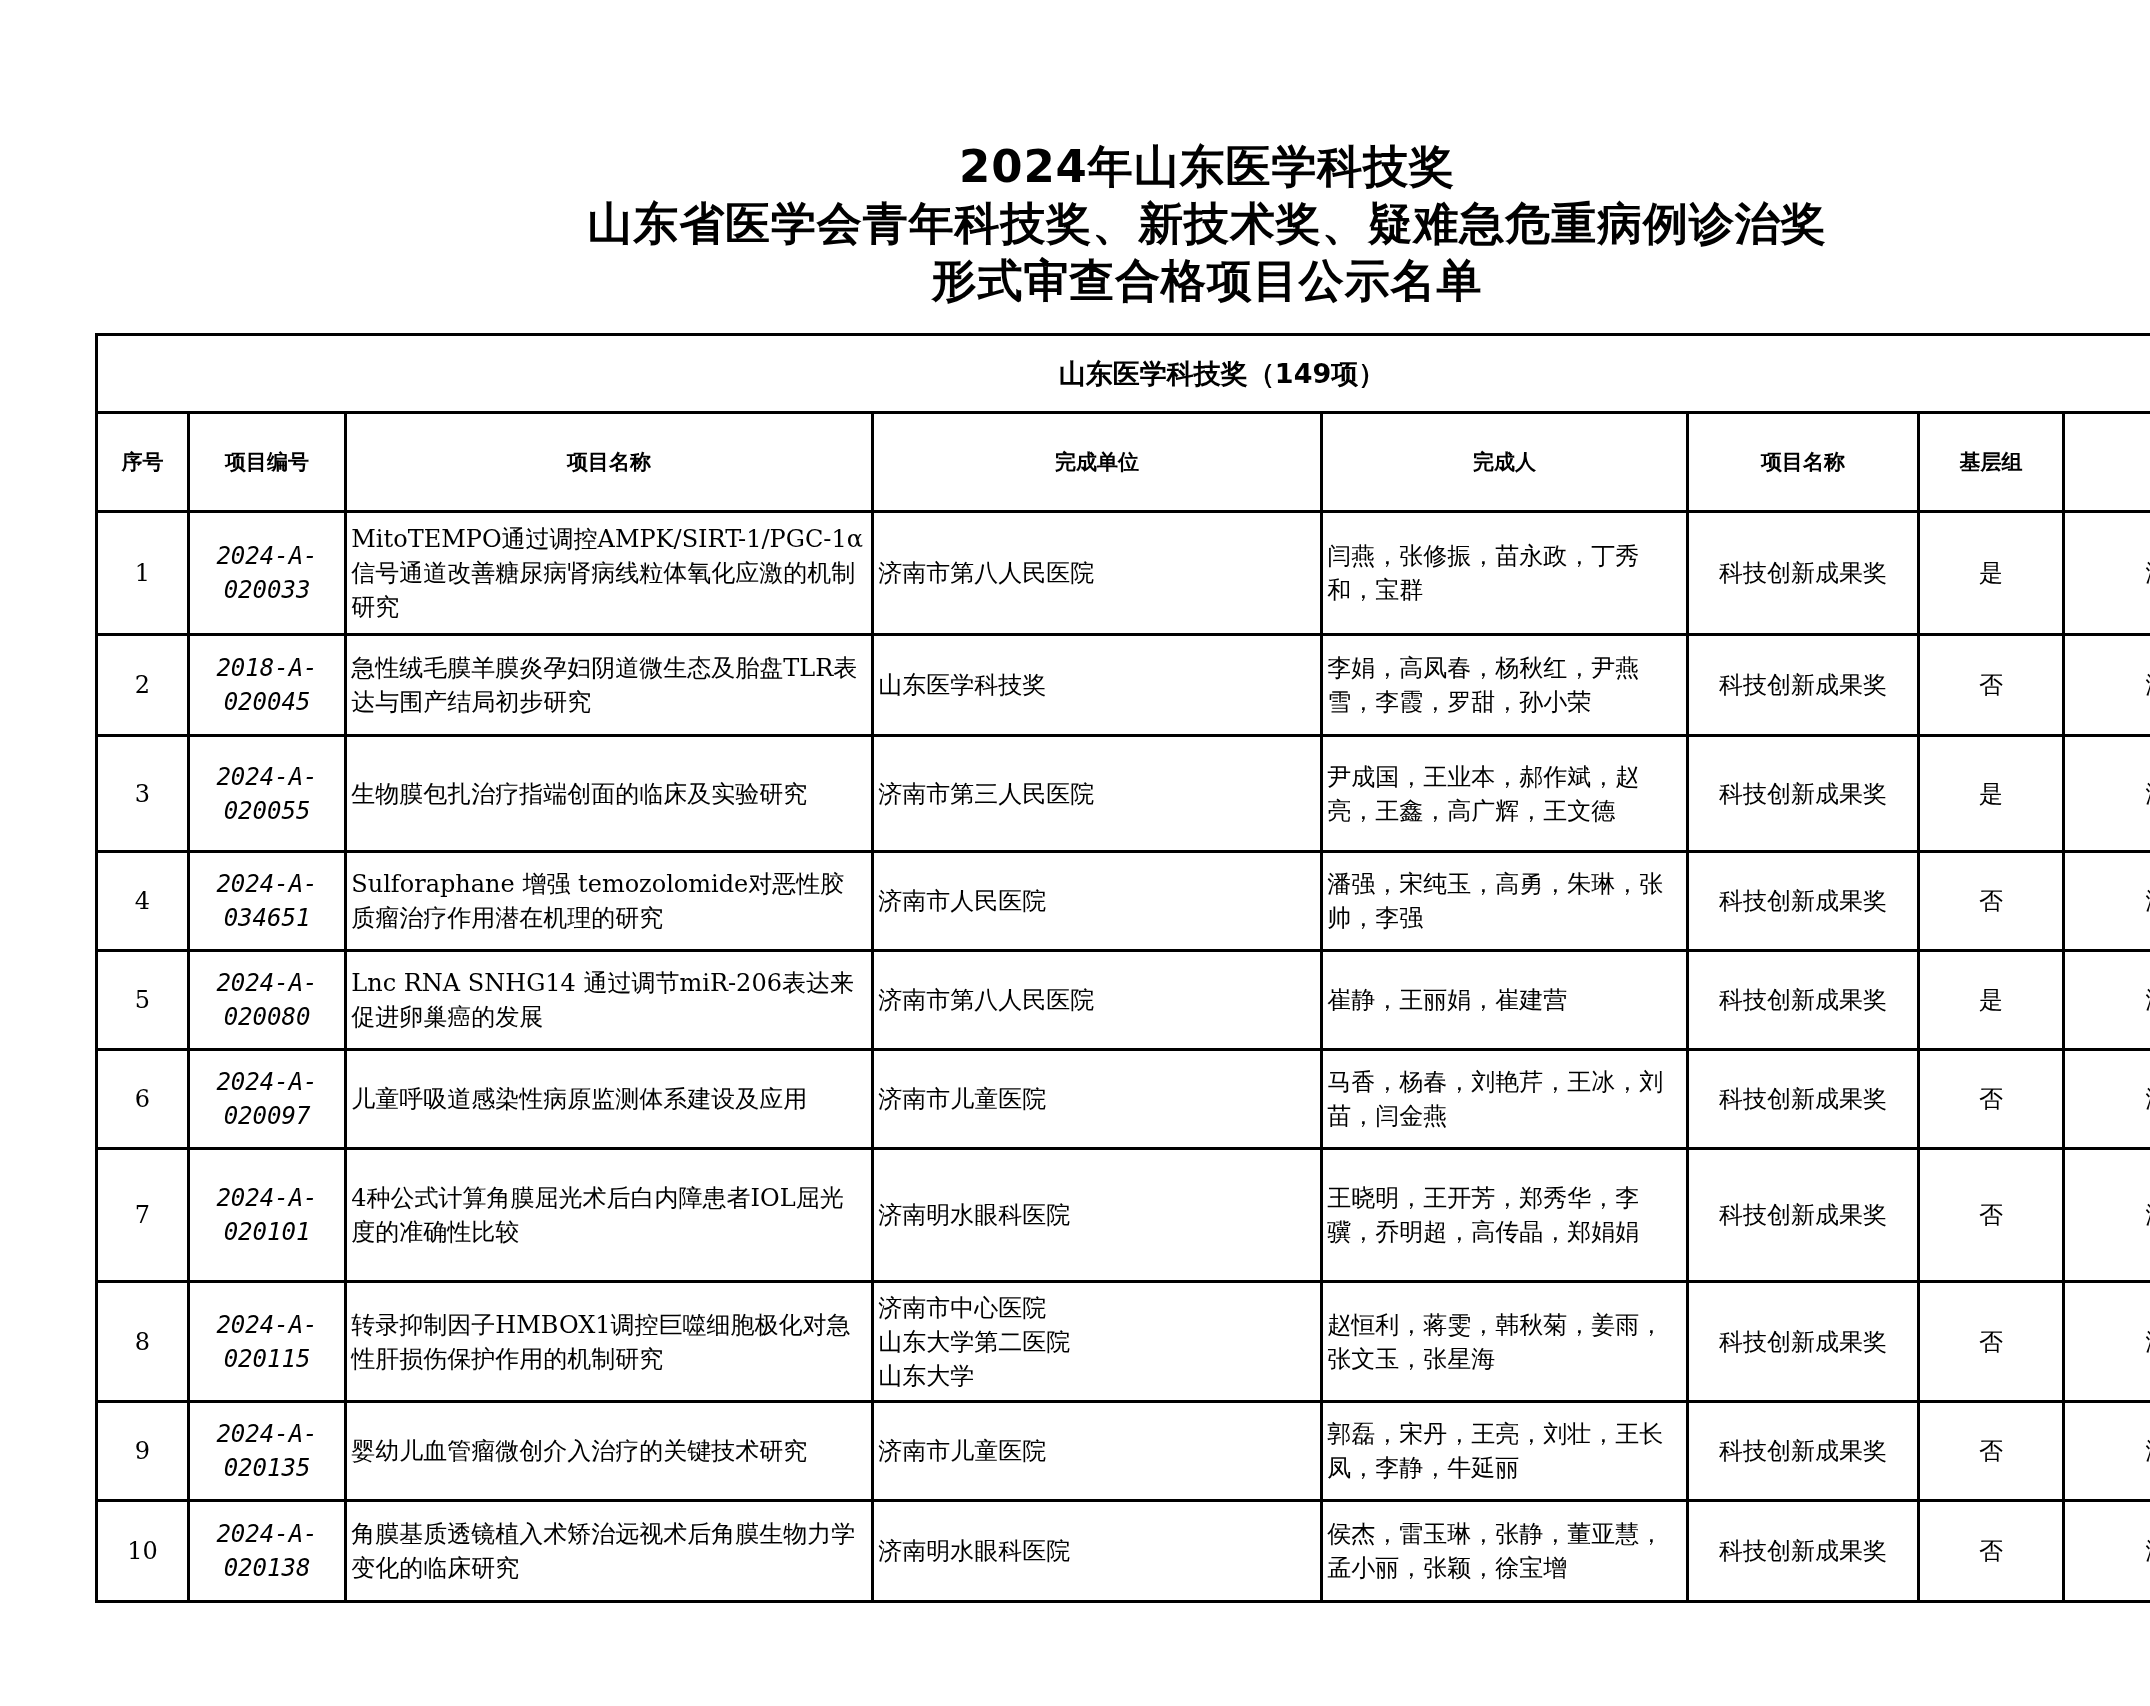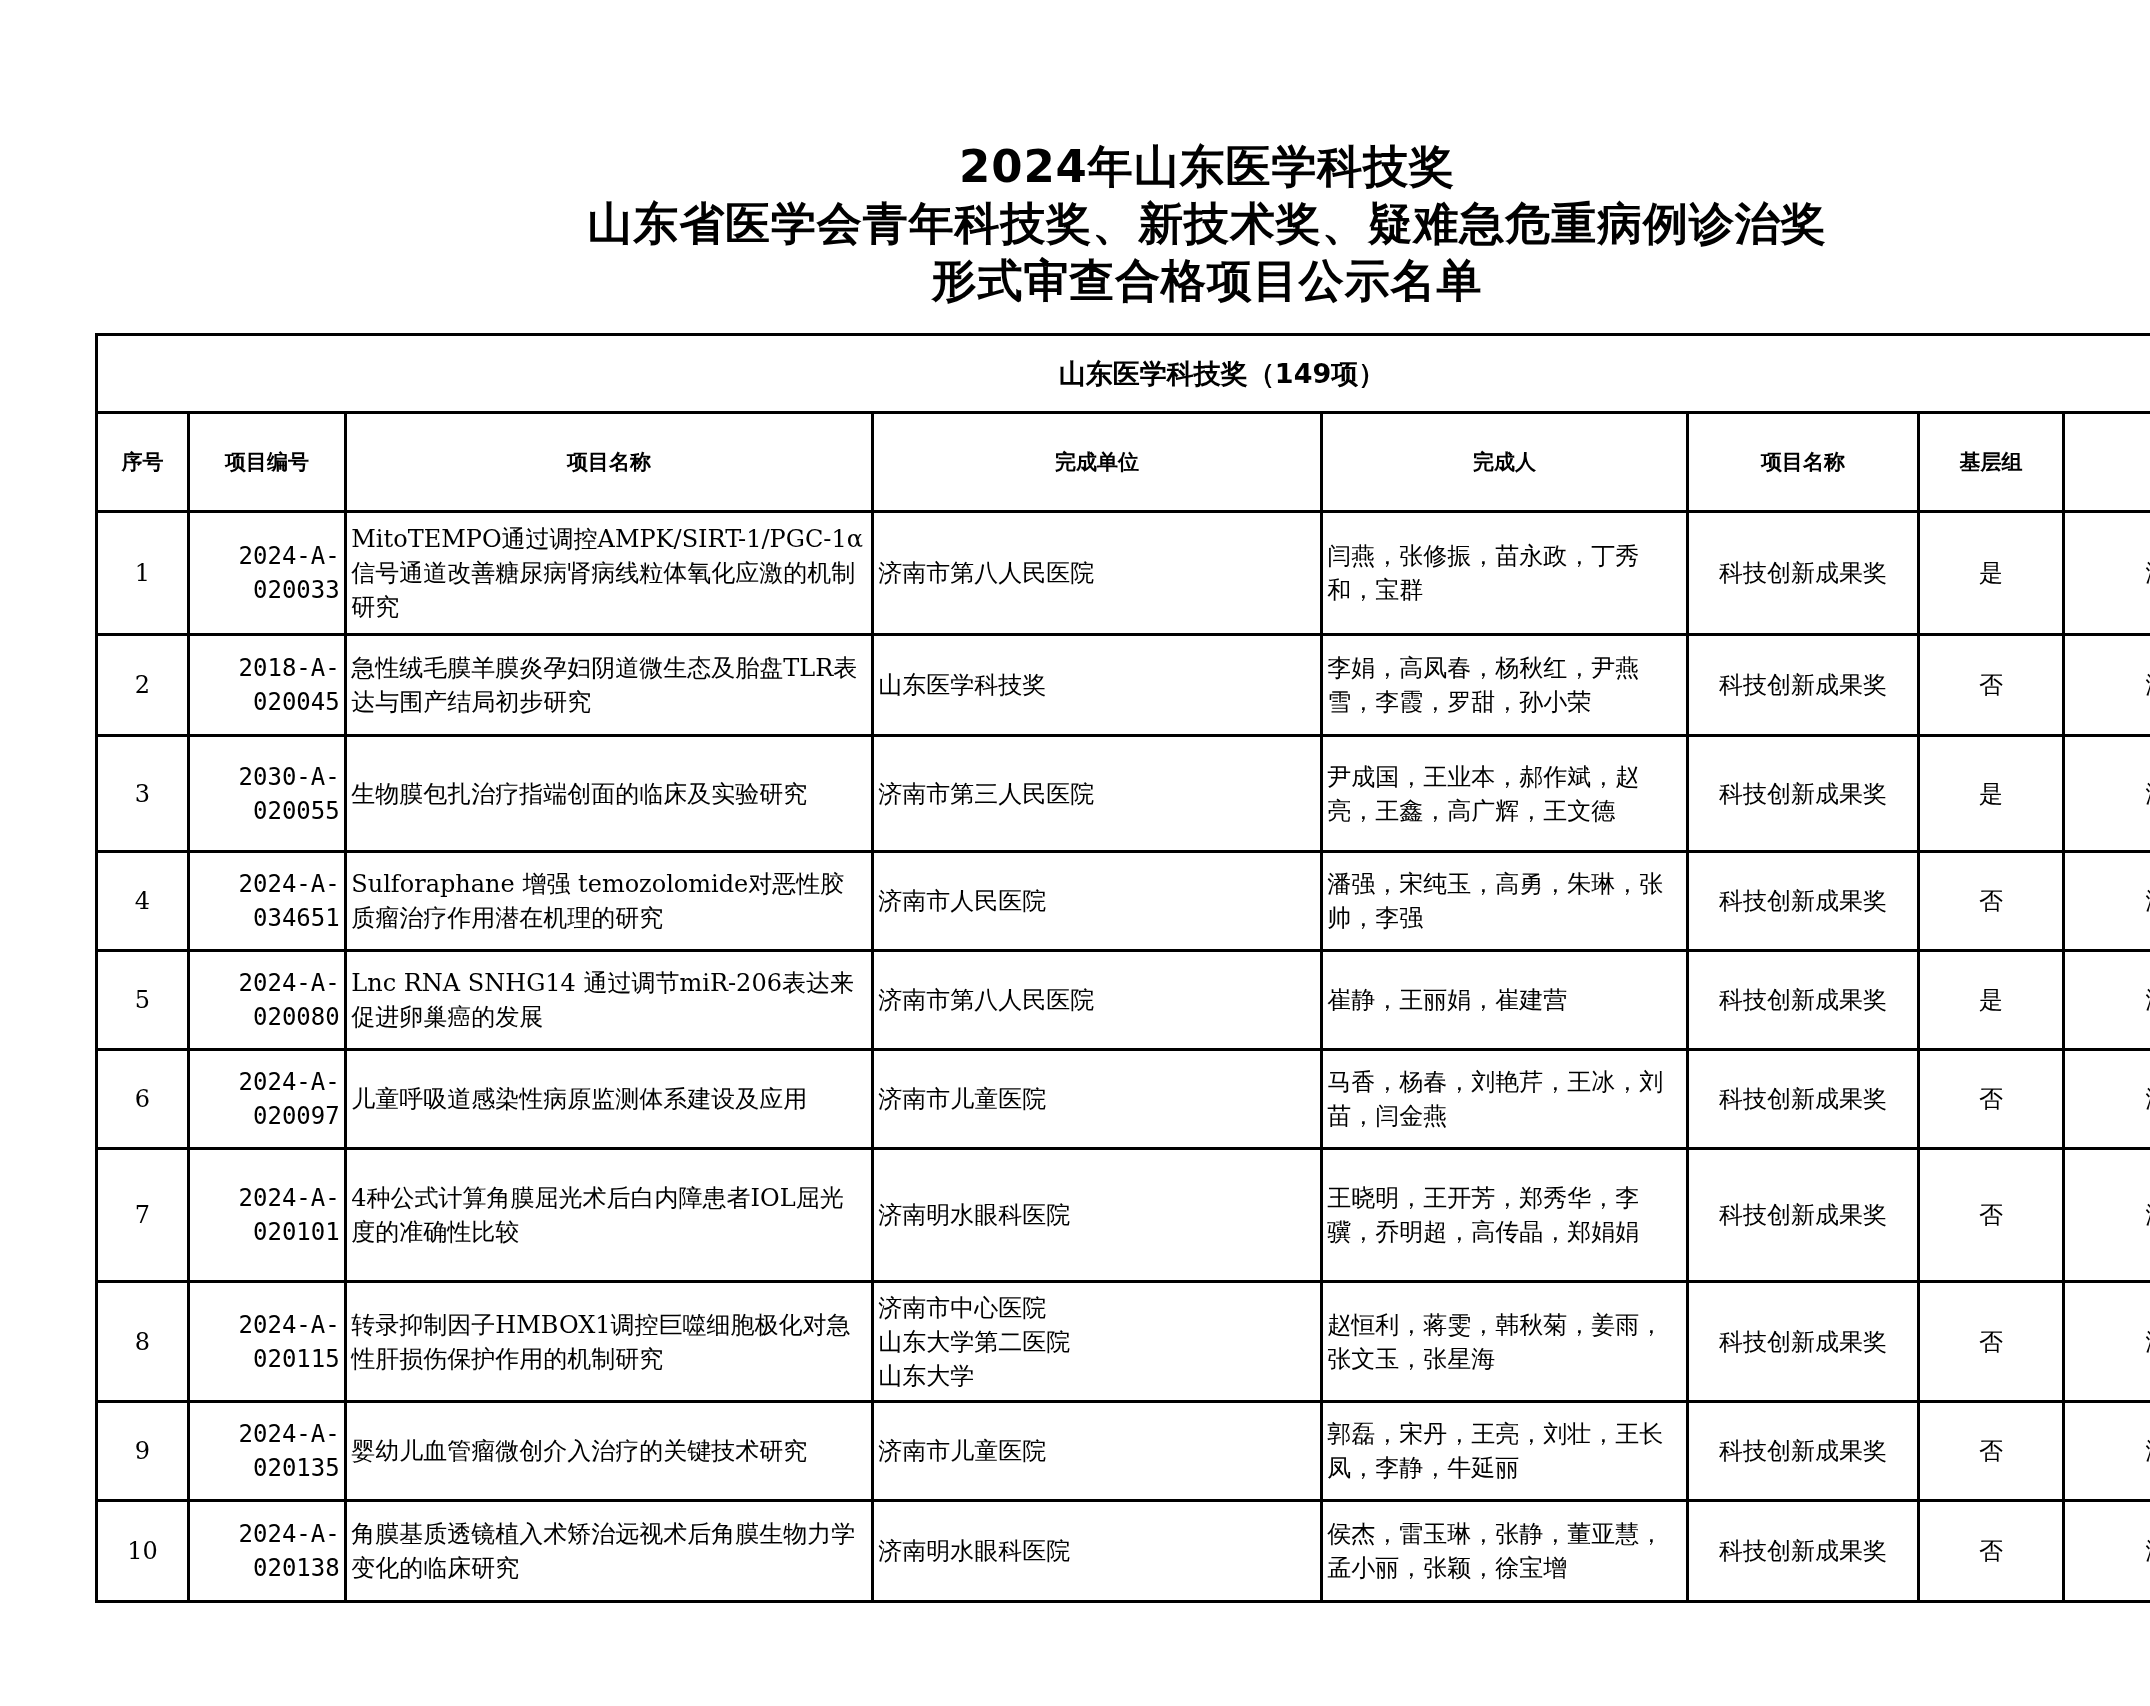--- a/index.html
+++ b/index.html
@@ -11,21 +11,21 @@
   table.list { position: absolute; left: 95px; top: 333px; width: 2251px;
                border-collapse: collapse; table-layout: fixed; }
   table.list td, table.list th { border: 3px solid #000; padding: 0 4.3px; vertical-align: middle;
                font-size: 24px; line-height: 34px; overflow: hidden; }
   table.list th { font-family: "DejaVu Sans", "Liberation Sans", sans-serif; font-weight: bold;
                   font-size: 21px; text-align: center; }
   .section-head { height: 75px; font-size: 27px !important; }
   .col-head { height: 99px; }
   td.center { text-align: center; }
   td.left { text-align: left; }
-  td.code { text-align: right; font-family: "DejaVu Sans Mono", "Liberation Mono", monospace; font-size: 23px; }
+  td.code { text-align: center; font-family: "DejaVu Sans Mono", "Liberation Mono", monospace; font-size: 23px; font-style: italic; }
   .multi { white-space: pre-line; }
 </style>
 </head>
 <body>
 
 <div class="titles">
   <div class="title-line">2024年山东医学科技奖</div>
   <div class="title-line">山东省医学会青年科技奖、新技术奖、疑难急危重病例诊治奖</div>
   <div class="title-line">形式审查合格项目公示名单</div>
 </div>
@@ -72,21 +72,21 @@
     <td class="code">2018-A-020045</td>
     <td class="left">急性绒毛膜羊膜炎孕妇阴道微生态及胎盘TLR表达与围产结局初步研究</td>
     <td class="left multi">山东医学科技奖</td>
     <td class="left">李娟，高凤春，杨秋红，尹燕雪，李霞，罗甜，孙小荣</td>
     <td class="center">科技创新成果奖</td>
     <td class="center">否</td>
     <td class="center">济南医学会</td>
   </tr>
       <tr style="height: 116px;">
     <td class="center">3</td>
-    <td class="code">2030-A-020055</td>
+    <td class="code">2024-A-020055</td>
     <td class="left">生物膜包扎治疗指端创面的临床及实验研究</td>
     <td class="left multi">济南市第三人民医院</td>
     <td class="left">尹成国，王业本，郝作斌，赵亮，王鑫，高广辉，王文德</td>
     <td class="center">科技创新成果奖</td>
     <td class="center">是</td>
     <td class="center">济南医学会</td>
   </tr>
       <tr style="height: 99px;">
     <td class="center">4</td>
     <td class="code">2024-A-034651</td>

